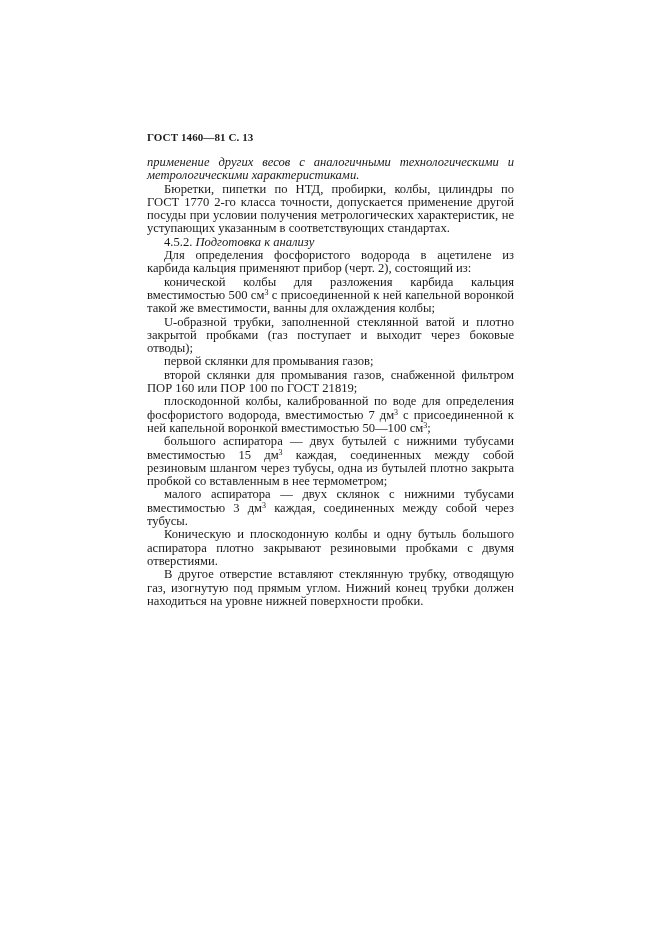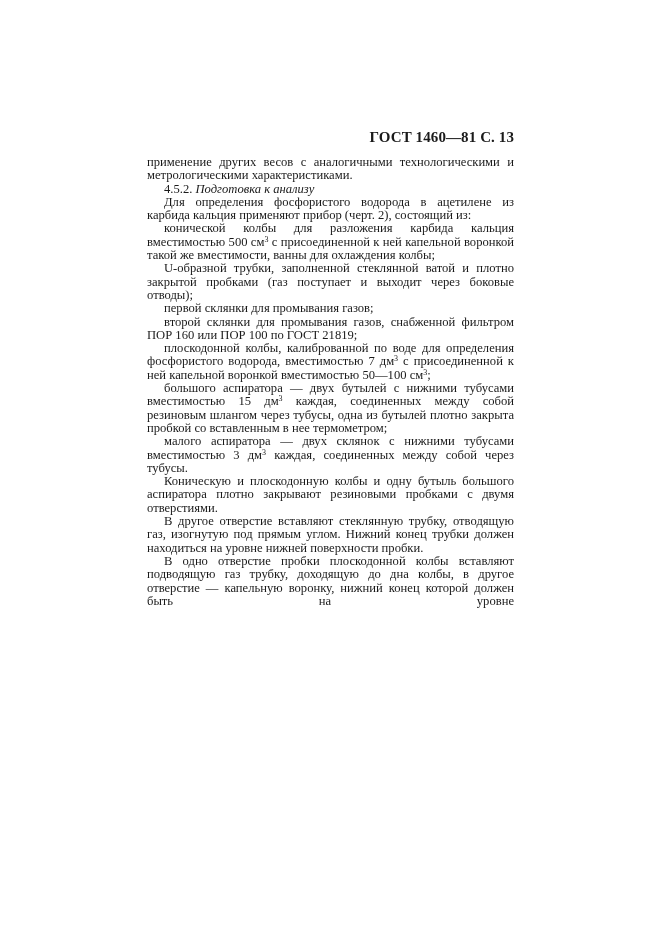--- a/index.html
+++ b/index.html
@@ -19,59 +19,62 @@
     position: absolute;
     left: 0; top: 0;
     width: 661px;
     height: 936px;
   }
   .running-header {
     position: absolute;
     top: 130px;
     left: 147px;
     width: 367px;
-    text-align: right;
+    text-align: left;
     font-weight: bold;
-    font-size: 15px;
+    font-size: 11px;
     line-height: 14px;
     letter-spacing: 0.1px;
   }
   .body-text {
     position: absolute;
     top: 156px;
     left: 147px;
     width: 367px;
     font-size: 12.6px;
     line-height: 13.3px;
   }
   .body-text p {
     margin: 0;
     text-indent: 17px;
     text-align: justify;
     text-align-last: left;
     hyphens: manual;
   }
-  .body-text p.noindent-cont { text-indent: 0; }
+  .body-text p.noindent-cont { text-indent: 0; font-style: italic; }
   .body-text .bold { font-weight: bold; }
   .body-text .italic { font-style: italic; }
   sup { font-size: 8px; line-height: 0; vertical-align: 4px; }
 </style>
 </head>
 <body>
 
 <div class="page">
 
   <div class="running-header">ГОСТ 1460—81 С. 13</div>
 
   <div class="body-text">
 
     <p class="noindent-cont">
       <span>применение других весов с аналогичными технологическими и метрологическими характеристиками.</span>
     </p>
 
+    <p>
+      <span>Бюретки, пипетки по НТД, пробирки, колбы, цилиндры по ГОСТ 1770 2-го класса точности, допускается применение другой посуды при условии получения метрологических характеристик, не уступающих указанным в соответствующих стандартах.</span>
+    </p>
 
 
     <p>
       <span>4.5.2.</span>
       <span class="italic">Подготовка к анализу</span>
     </p>
 
     <p>
       <span>Для определения фосфористого водорода в ацетилене из карбида кальция применяют прибор (черт. 2), состоящий из:</span>
     </p>
@@ -98,18 +101,15 @@
 
     <p>
       <span>Коническую и плоскодонную колбы и одну бутыль большого аспиратора плотно закрывают резиновыми пробками с двумя отверстиями.</span>
     </p>
 
 
     <p>
       <span>В другое отверстие вставляют стеклянную трубку, отводящую газ, изогнутую под прямым углом. Нижний конец трубки должен находиться на уровне нижней поверхности пробки.</span>
     </p>
 
-    <p style="text-align-last: justify;">
-      <span>В одно отверстие пробки плоскодонной колбы вставляют подводящую газ трубку, доходящую до дна колбы, в другое отверстие — капельную воронку, нижний конец которой должен быть на уровне</span>
-    </p>
 
   </div>
 </div>
 
 </body></html>

